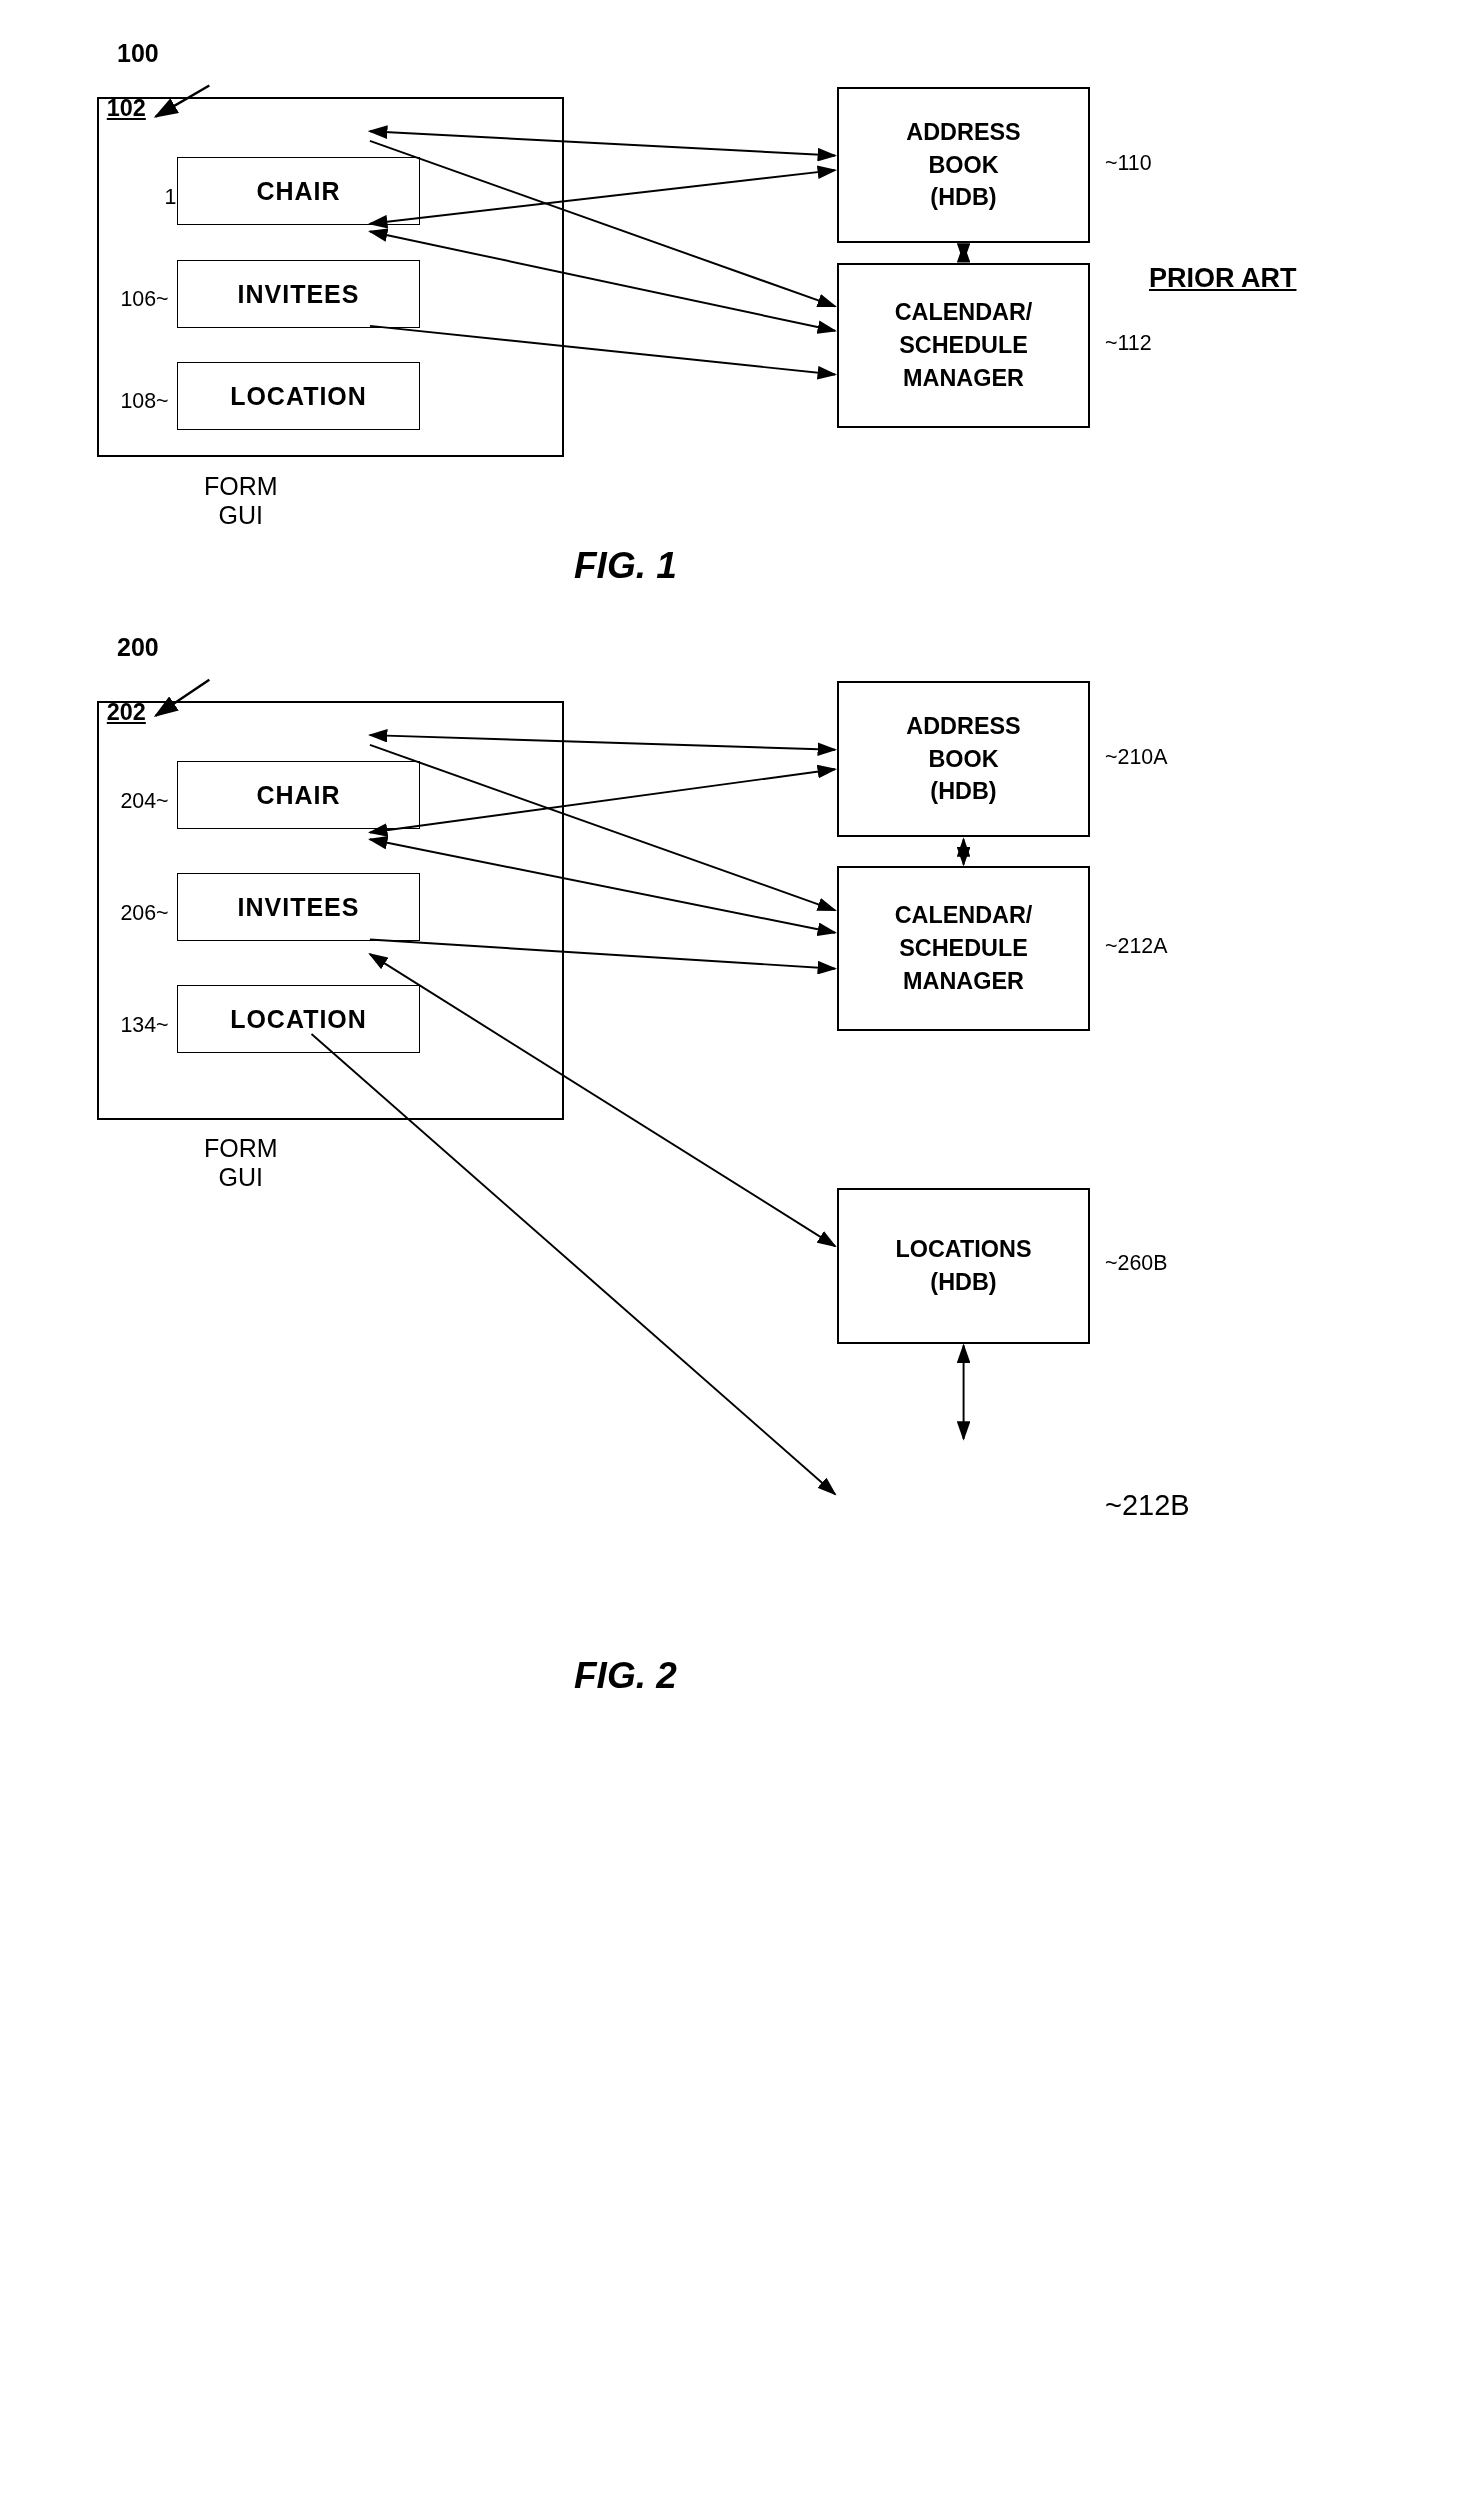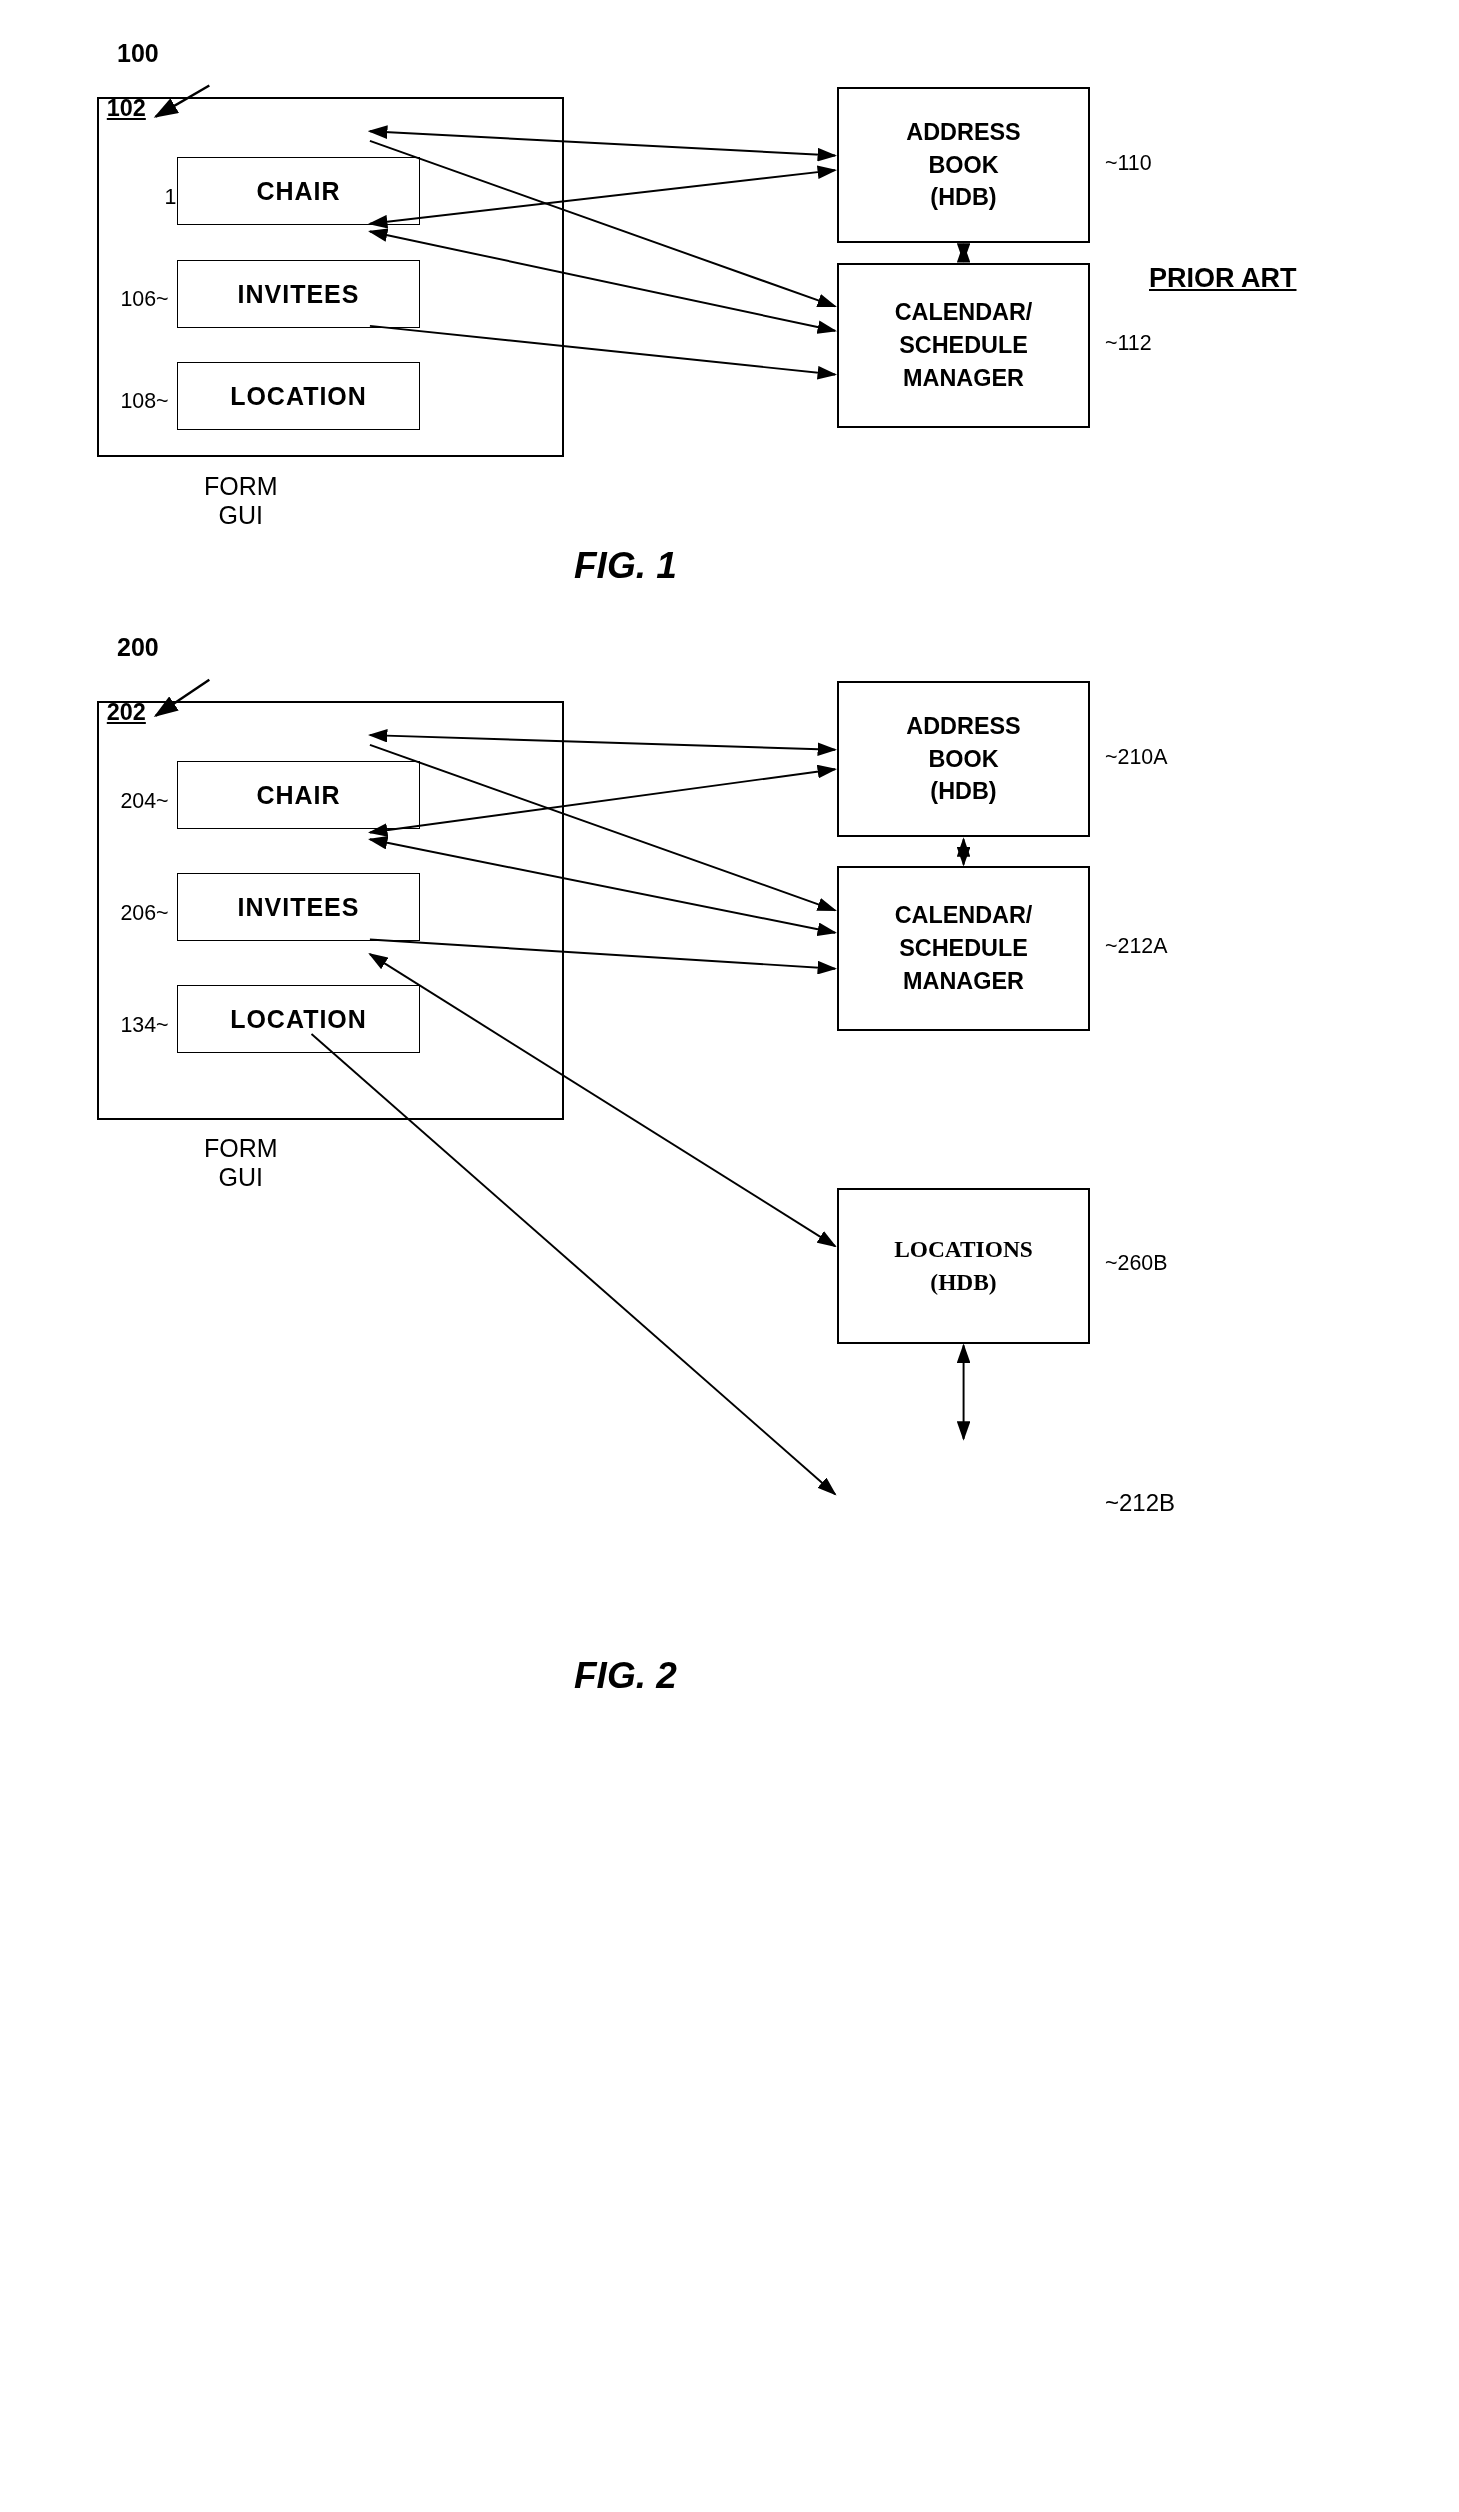--- a/index.html
+++ b/index.html
@@ -296,21 +296,20 @@
       height: 156px;
       border: 2.9px solid #000;
       background: #fff;
       display: flex;
       align-items: center;
       justify-content: center;
       text-align: center;
       font-size: 23.4px;
       font-weight: bold;
       line-height: 1.4;
-      font-family: Liberation Serif, serif;
     }
 
     .ref-210b {
       position: absolute;
       top: 628px;
       left: 1066px;
       font-size: 21.4px;
     }
 
     
@@ -328,21 +327,21 @@
       text-align: center;
       font-size: 23.4px;
       font-weight: bold;
       line-height: 1.4;
     }
 
     .ref-212b {
       position: absolute;
       top: 866px;
       left: 1066px;
-      font-size: 24px;
+      font-size: 29px;
     }
 
     .fig2-caption {
       position: absolute;
       top: 1032px;
       left: 535px;
       font-size: 37px;
       font-weight: bold;
       font-style: italic;
     }

